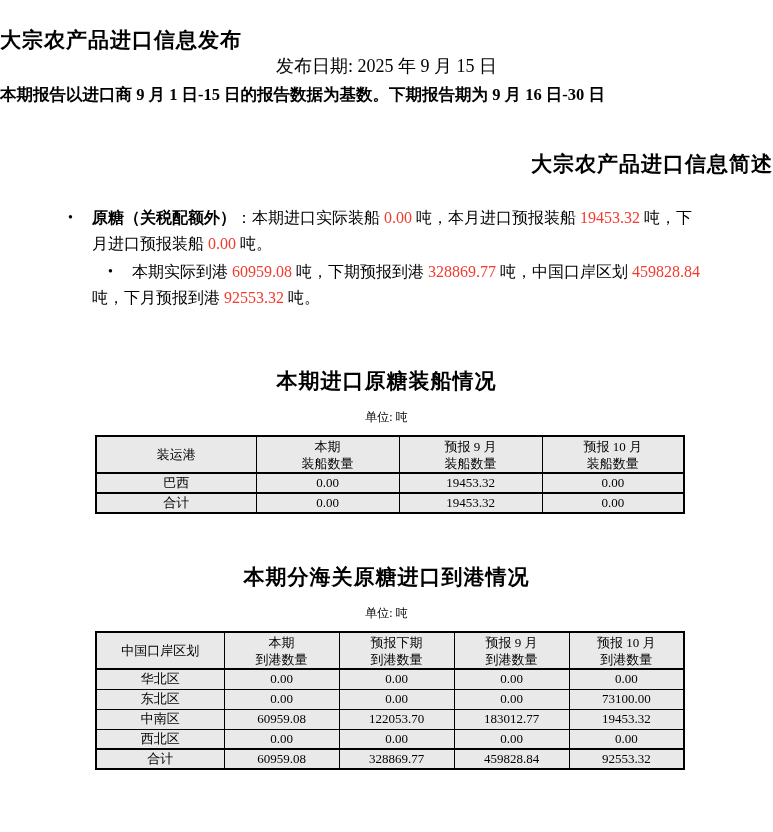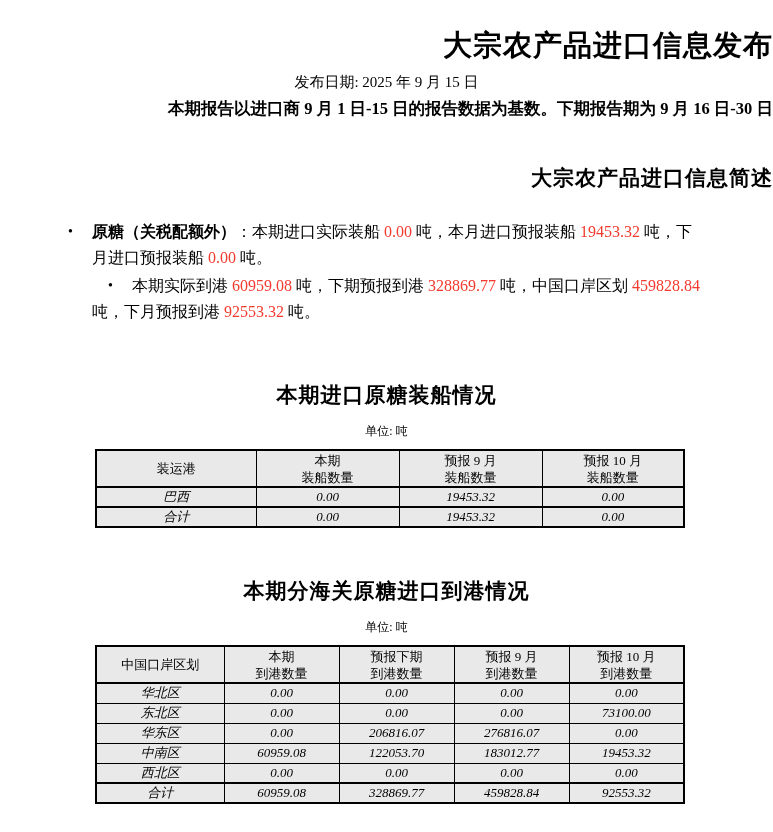--- a/index.html
+++ b/index.html
@@ -5,39 +5,37 @@
   * { margin: 0; padding: 0; box-sizing: border-box; }
   html, body { background: #ffffff; }
   body {
     width: 773px; height: 832px;
     font-family: "Liberation Serif", "DejaVu Serif", serif;
     color: #000000;
     overflow: hidden;
   }
   .page-title {
     margin-top: 26px;
-    text-align: right;
-    font-size: 29px;
+    text-align: left;
+    font-size: 21px;
     font-weight: bold;
     letter-spacing: 1px;
     white-space: nowrap;
   }
   .publish-date {
-    margin-top: 7px;
-    text-align: center;
-    font-size: 15px;
+    text-align: center;
+    font-size: 18px;
     white-space: nowrap;
   }
   .report-note {
     margin-top: 6px;
-    text-align: right;
+    text-align: left;
     font-size: 16.5px;
     font-weight: bold;
     white-space: nowrap;
-    padding-left: 28px;
   }
   .section-heading {
     text-align: center;
     font-size: 21px;
     font-weight: bold;
     letter-spacing: 1px;
     white-space: nowrap;
   }
   .heading-summary { margin-top: 44px; text-align: right; }
   .heading-shipping { margin-top: 56px; }
@@ -82,21 +80,21 @@
     font-size: 13px;
     padding: 0 2px;
     overflow: hidden;
     white-space: nowrap;
   }
   table.data-table tr.header-row td {
     height: 37px;
     line-height: 17px;
     border-bottom: 2px solid #000;
   }
-  table.data-table tr.data-row td { height: 20px; line-height: 18px; font-style: italic; }
+  table.data-table tr.data-row td { height: 20px; line-height: 18px; }
   table.data-table tr.total-row td { border-top: 2px solid #000; }
 </style>
 </head>
 <body>
 
 <div class="page-title">大宗农产品进口信息发布</div>
 <div class="publish-date">发布日期: 2025 年 9 月 15 日</div>
 <div class="report-note">本期报告以进口商 9 月 1 日-15 日的报告数据为基数。下期报告期为 9 月 16 日-30 日</div>
 
 <div class="section-heading heading-summary">大宗农产品进口信息简述</div>
@@ -194,27 +192,20 @@
     <td>0.00</td>
   </tr>
   <tr class="data-row">
     <td>东北区</td>
     <td>0.00</td>
     <td>0.00</td>
     <td>0.00</td>
     <td>73100.00</td>
   </tr>
   <tr class="data-row">
-    <td>华东区</td>
-    <td>0.00</td>
-    <td>206816.07</td>
-    <td>276816.07</td>
-    <td>0.00</td>
-  </tr>
-  <tr class="data-row">
     <td>中南区</td>
     <td>60959.08</td>
     <td>122053.70</td>
     <td>183012.77</td>
     <td>19453.32</td>
   </tr>
   <tr class="data-row">
     <td>西北区</td>
     <td>0.00</td>
     <td>0.00</td>

